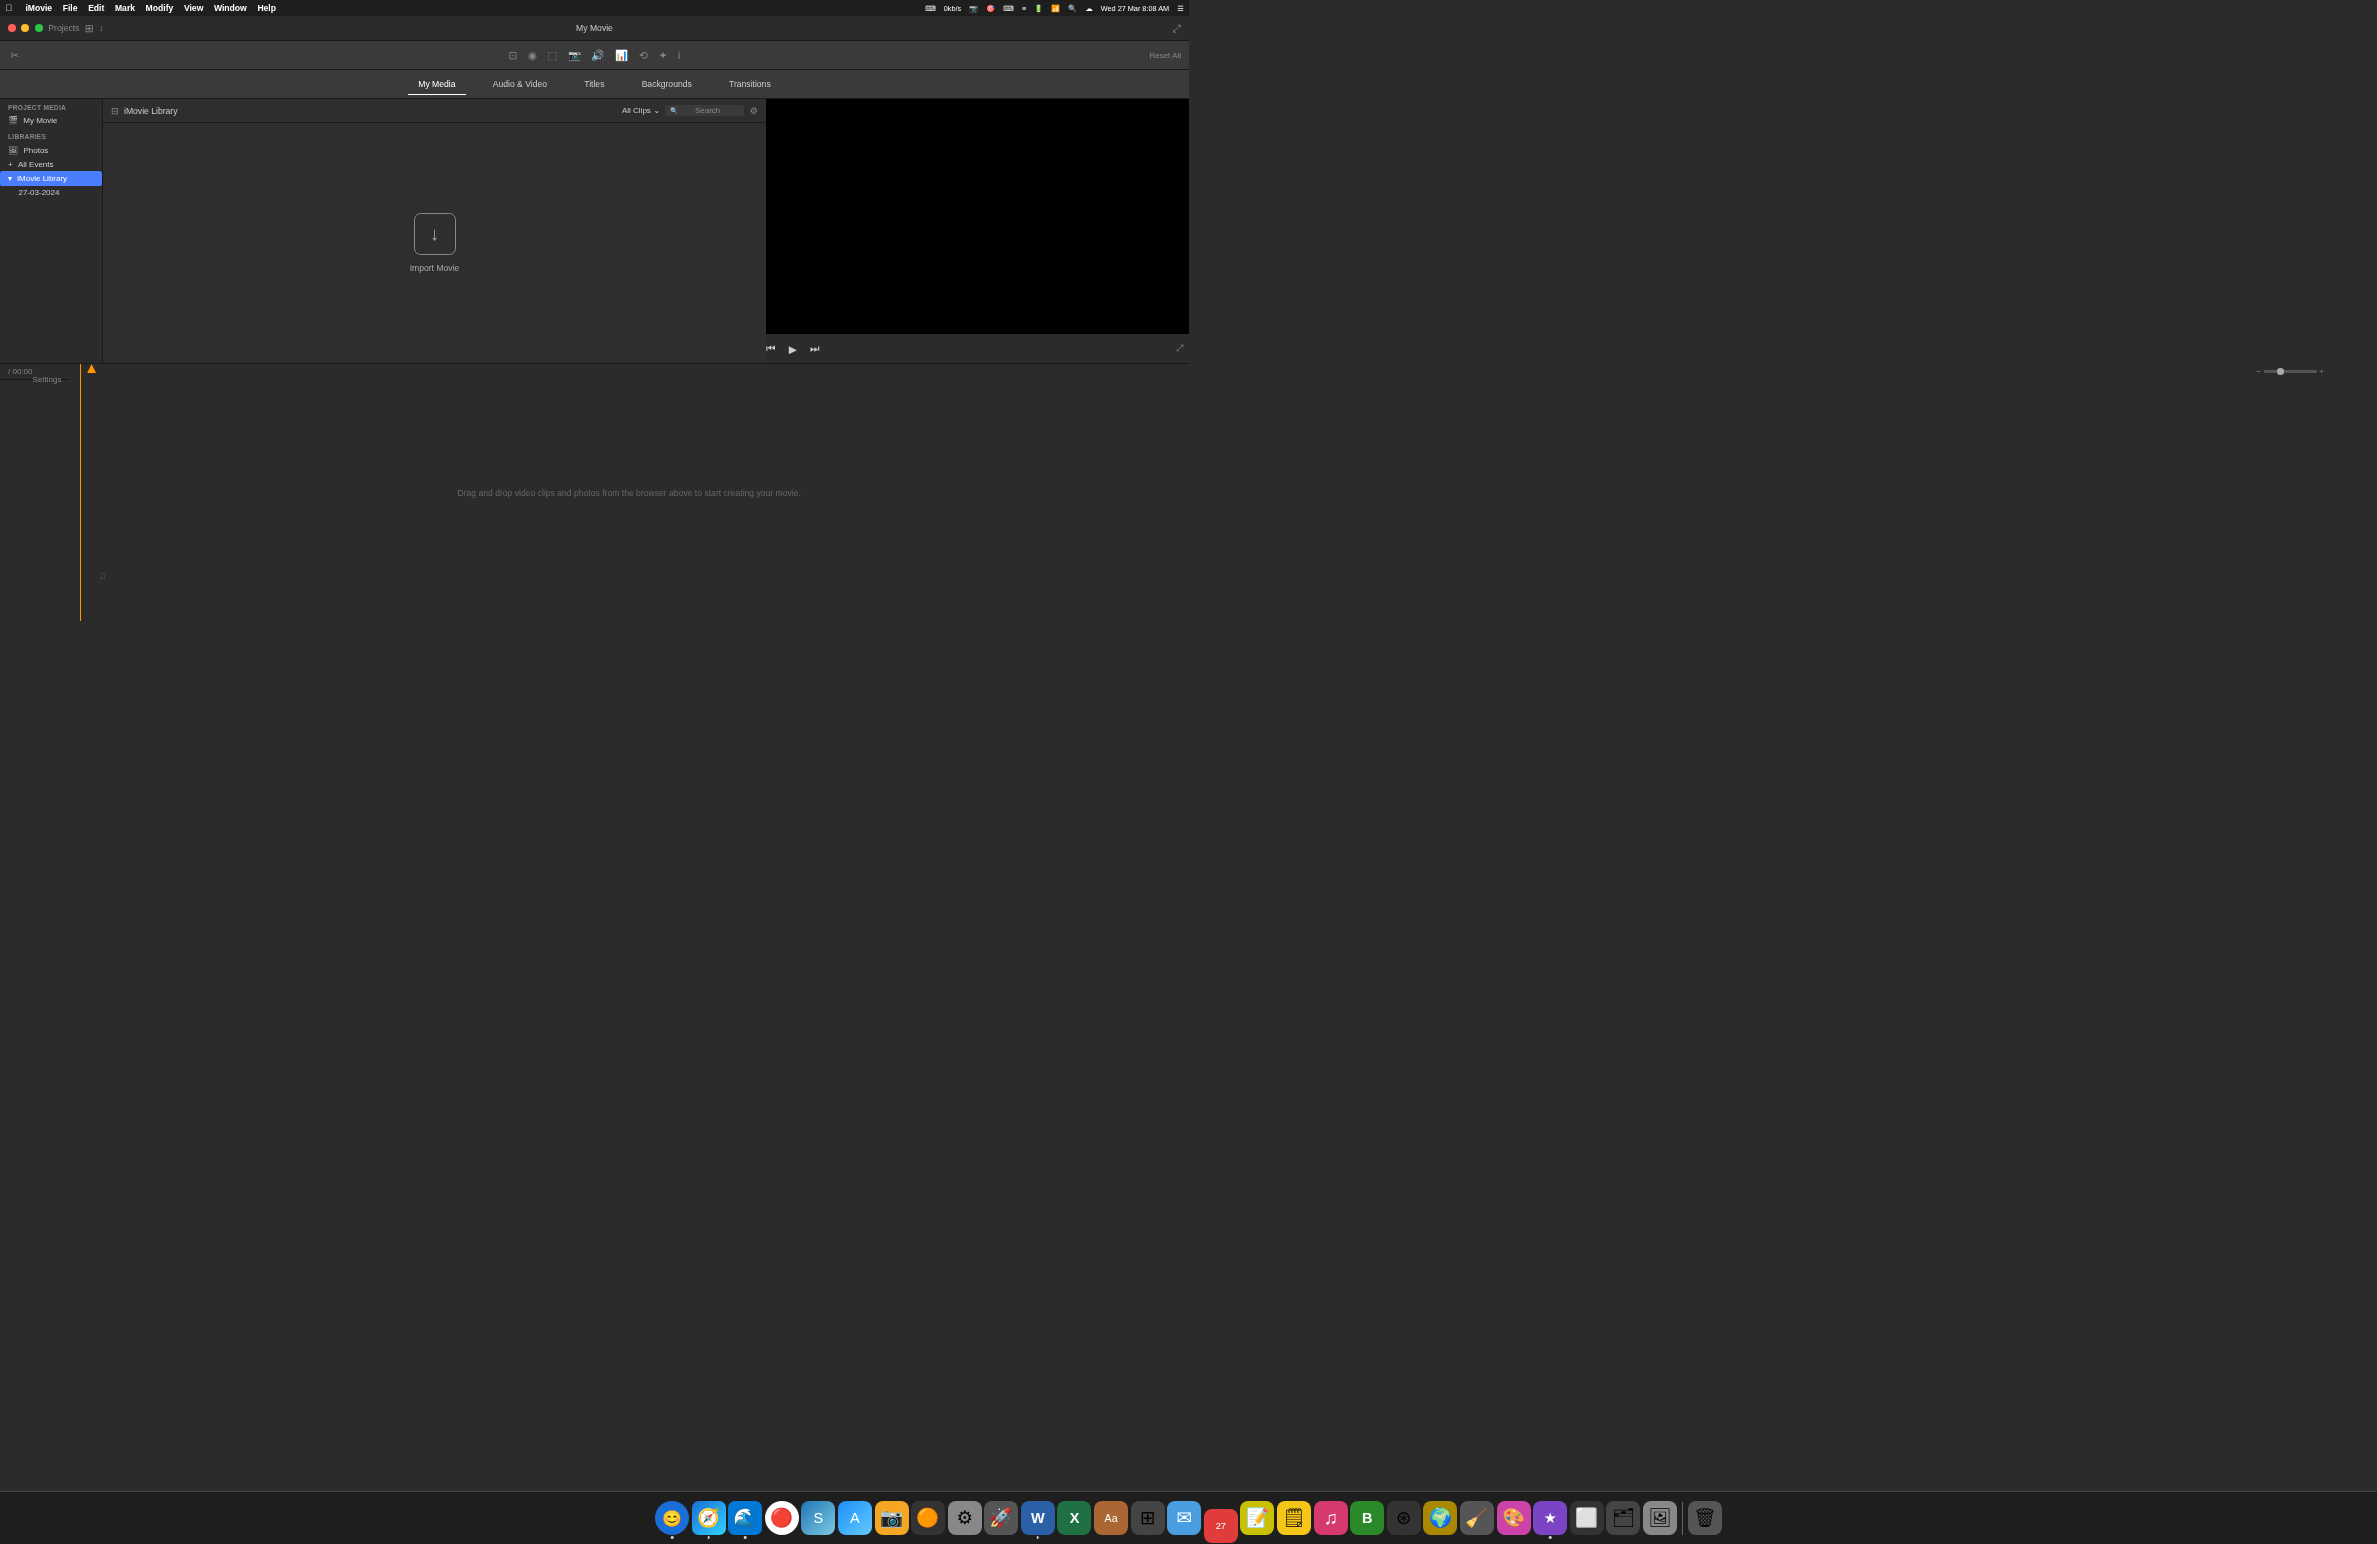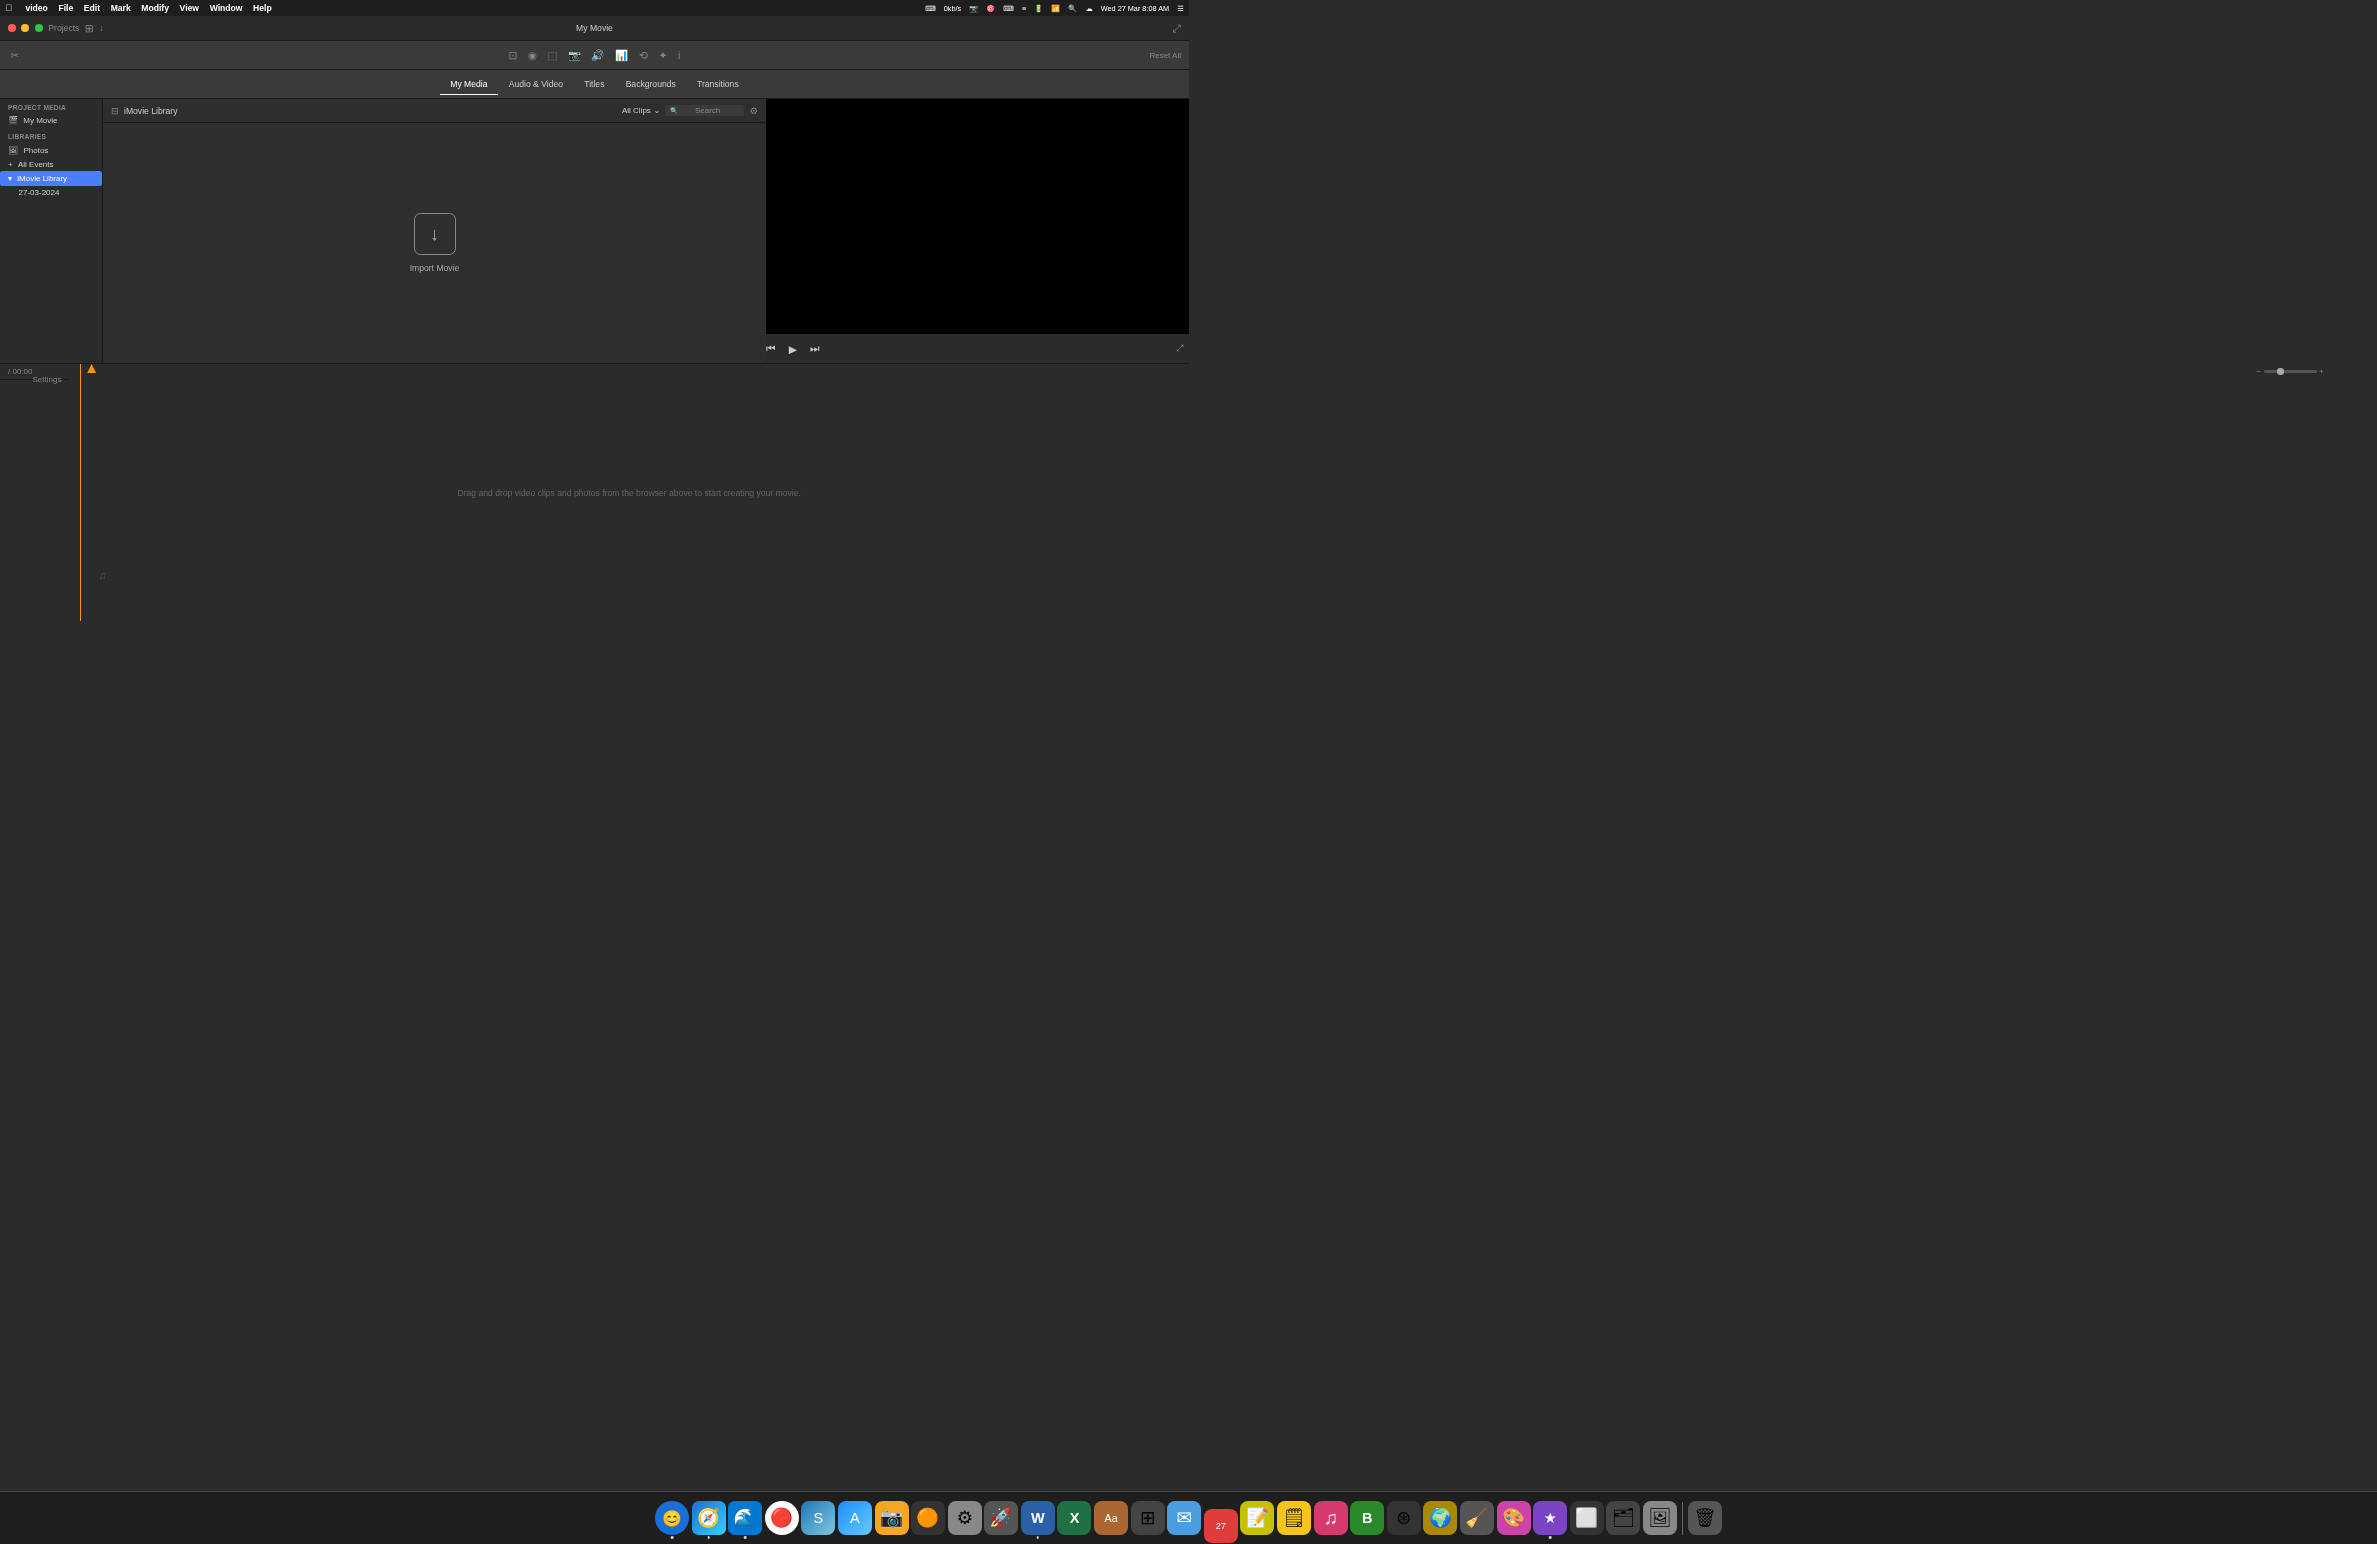--- a/index.html
+++ b/index.html
@@ -100,21 +100,21 @@
       align-items: center;
     }
 
     
     .toolbar {
       height: 29px;
       background: #3a3a3a;
       display: flex;
       align-items: center;
       justify-content: center;
-      gap: 0;
+      gap: 16px;
       border-bottom: 0.7px solid #1a1a1a;
     }
     .toolbar-tab {
       padding: 5.3px 10.6px;
       font-size: 8.6px;
       color: #ccc;
       cursor: pointer;
       border-bottom: 1.3px solid transparent;
     }
     .toolbar-tab.active {
@@ -433,21 +433,21 @@
     }
 
     
     .sidebar::-webkit-scrollbar { width: 0; }
   </style>
 </head>
 <body>
 
 <div class="menubar">
   <span class="menubar-apple"></span>
-  <span class="menubar-app-name">video</span>
+  <span class="menubar-app-name">iMovie</span>
   <span class="menubar-item">File</span>
   <span class="menubar-item">Edit</span>
   <span class="menubar-item">Mark</span>
   <span class="menubar-item">Modify</span>
   <span class="menubar-item">View</span>
   <span class="menubar-item">Window</span>
   <span class="menubar-item">Help</span>
   <div class="menubar-right">
     <span>⌨</span>
     <span>0kb/s</span>

